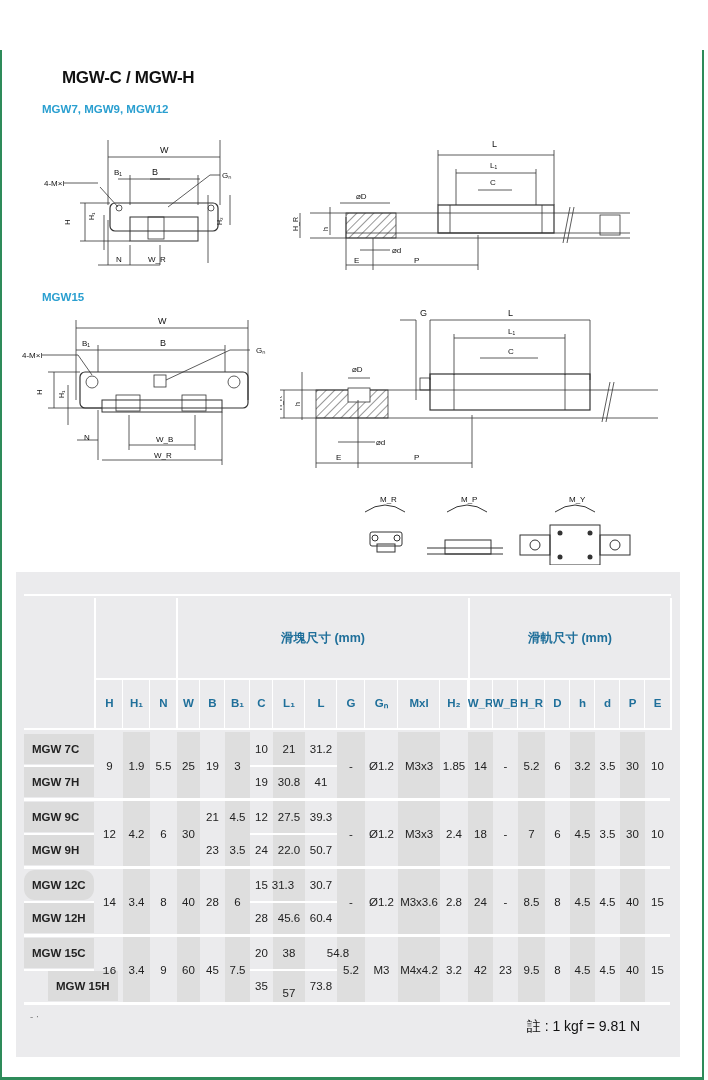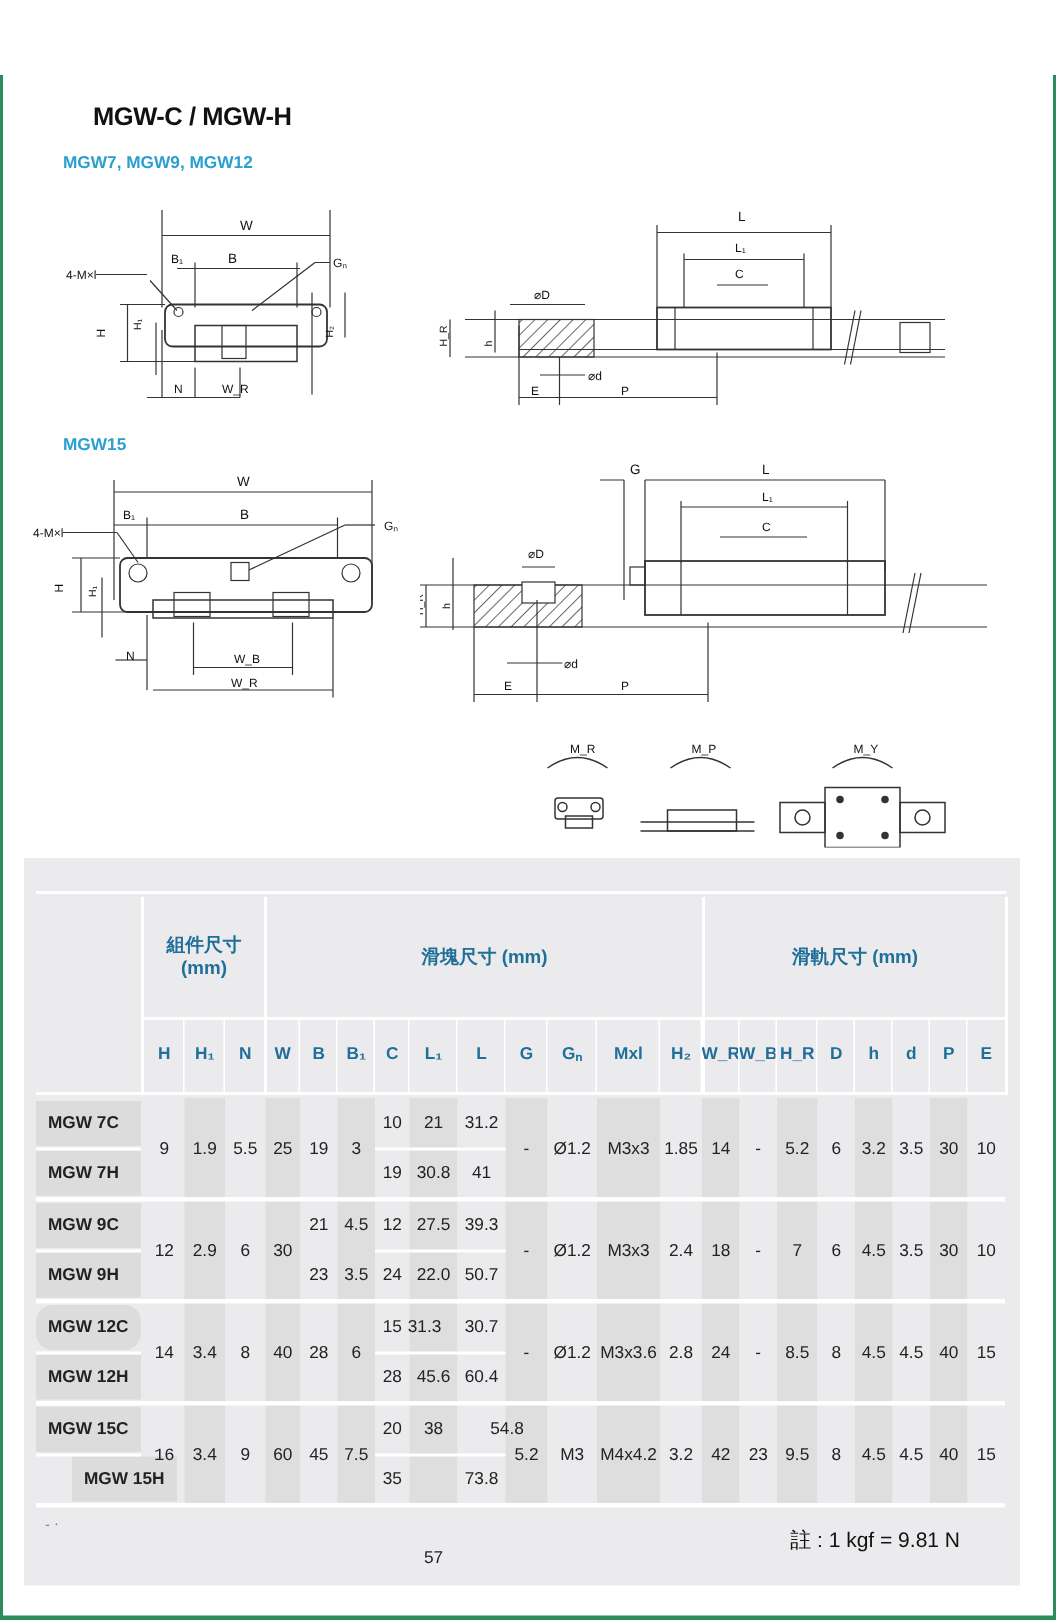--- a/index.html
+++ b/index.html
@@ -251,22 +251,20 @@
     </g>
     <text x="25" y="12" font-size="8">M_R</text>
     <text x="106" y="12" font-size="8">M_P</text>
     <text x="214" y="12" font-size="8">M_Y</text>
   </svg>
 </div>
 
 <div class="table-wrap">
   <div class="hdr-band"></div>
 
-  <div class="cell-h group" style="left:80px;top:26px;width:80px;height:80px;white-space:pre;">組件尺寸
-(mm)</div>
   <div class="cell-h group" style="left:454px;top:26px;width:200px;height:80px;">滑軌尺寸 (mm)</div>
   <div class="cell-h group" style="left:162px;top:26px;width:290px;height:80px;">滑塊尺寸 (mm)</div>
 
   <div class="vline" style="left:78px;top:26px;height:132px;"></div>
   <div class="vline" style="left:160px;top:26px;height:132px;"></div>
   <div class="vline" style="left:452px;top:26px;height:132px;"></div>
   <div class="vline" style="left:654px;top:26px;height:132px;"></div>
   <div class="hline" style="left:80px;top:106px;width:574px;"></div>
 
   <div id="col-headers">
@@ -361,21 +359,21 @@
       <div class="val" style="left: 554px; top: 162px; width: 25px; height: 64px;">3.2</div>
       <div class="val" style="left: 579px; top: 162px; width: 25px; height: 64px;">3.5</div>
       <div class="val" style="left: 604px; top: 162px; width: 25px; height: 64px;">30</div>
       <div class="val" style="left: 629px; top: 162px; width: 25px; height: 64px;">10</div>
       <div class="hline" style="left: 8px; top: 193px; width: 70px; height: 2px;"></div>
       <div class="hline" style="left: 234px; top: 193px; width: 87px; height: 2px;"></div>
       <div class="row-sep" style="left: 8px; top: 226px; width: 646px;"></div>
       <div class="model" style="top: 230px; height: 30px;">MGW 9C</div>
       <div class="model" style="top: 263px; height: 30px;">MGW 9H</div>
       <div class="val" style="left: 80px; top: 230px; width: 27px; height: 64px;">12</div>
-      <div class="val" style="left: 107px; top: 230px; width: 27px; height: 64px;">2.9</div>
+      <div class="val" style="left: 107px; top: 230px; width: 27px; height: 64px;">4.2</div>
       <div class="val" style="left: 134px; top: 230px; width: 27px; height: 64px;">6</div>
       <div class="val" style="left: 161px; top: 230px; width: 23px; height: 64px;">30</div>
       <div class="val" style="left: 184px; top: 230px; width: 25px; height: 30px;">21</div>
       <div class="val" style="left: 184px; top: 263px; width: 25px; height: 30px;">23</div>
       <div class="val" style="left: 209px; top: 230px; width: 25px; height: 30px;">4.5</div>
       <div class="val" style="left: 209px; top: 263px; width: 25px; height: 30px;">3.5</div>
       <div class="val" style="left: 234px; top: 230px; width: 23px; height: 30px;">12</div>
       <div class="val" style="left: 234px; top: 263px; width: 23px; height: 30px;">24</div>
       <div class="val" style="left: 257px; top: 230px; width: 32px; height: 30px;">27.5</div>
       <div class="val" style="left: 257px; top: 263px; width: 32px; height: 30px;">22.0</div>
@@ -429,21 +427,21 @@
       <div class="model" style="top: 399px; height: 30px; margin-left: 24px;">MGW 15H</div>
       <div class="val" style="left: 80px; top: 366px; width: 27px; height: 64px; font-family: Liberation Mono, monospace;">16</div>
       <div class="val" style="left: 107px; top: 366px; width: 27px; height: 64px;">3.4</div>
       <div class="val" style="left: 134px; top: 366px; width: 27px; height: 64px;">9</div>
       <div class="val" style="left: 161px; top: 366px; width: 23px; height: 64px;">60</div>
       <div class="val" style="left: 184px; top: 366px; width: 25px; height: 64px;">45</div>
       <div class="val" style="left: 209px; top: 366px; width: 25px; height: 64px;">7.5</div>
       <div class="val" style="left: 234px; top: 366px; width: 23px; height: 30px;">20</div>
       <div class="val" style="left: 234px; top: 399px; width: 23px; height: 30px;">35</div>
       <div class="val" style="left: 257px; top: 366px; width: 32px; height: 30px;">38</div>
-      <div class="val" style="left: 257px; top: 399px; width: 32px; height: 44px; margin-top: 46px;">57</div>
+      <div class="val" style="left: 257px; top: 399px; width: 32px; height: 44px;">57</div>
       <div class="val" style="left: 289px; top: 366px; width: 40px; height: 30px; padding-left: 26px;">54.8</div>
       <div class="val" style="left: 289px; top: 399px; width: 32px; height: 30px;">73.8</div>
       <div class="val" style="left: 321px; top: 366px; width: 28px; height: 64px;">5.2</div>
       <div class="val" style="left: 349px; top: 366px; width: 33px; height: 64px;">M3</div>
       <div class="val" style="left: 382px; top: 366px; width: 42px; height: 64px;">M4x4.2</div>
       <div class="val" style="left: 424px; top: 366px; width: 28px; height: 64px;">3.2</div>
       <div class="val" style="left: 452px; top: 366px; width: 25px; height: 64px;">42</div>
       <div class="val" style="left: 477px; top: 366px; width: 25px; height: 64px;">23</div>
       <div class="val" style="left: 502px; top: 366px; width: 27px; height: 64px;">9.5</div>
       <div class="val" style="left: 529px; top: 366px; width: 25px; height: 64px;">8</div>

